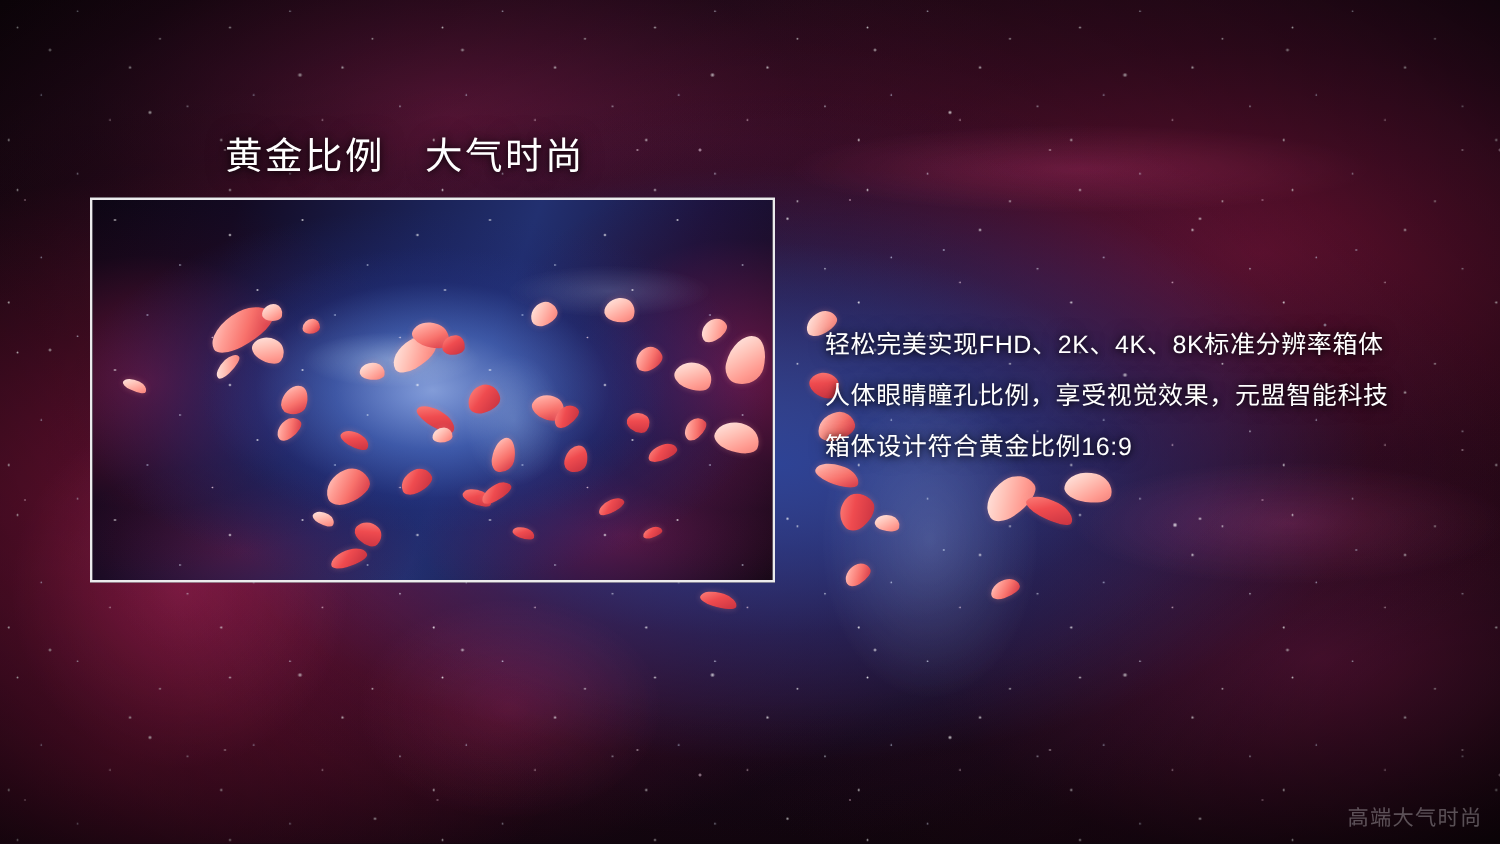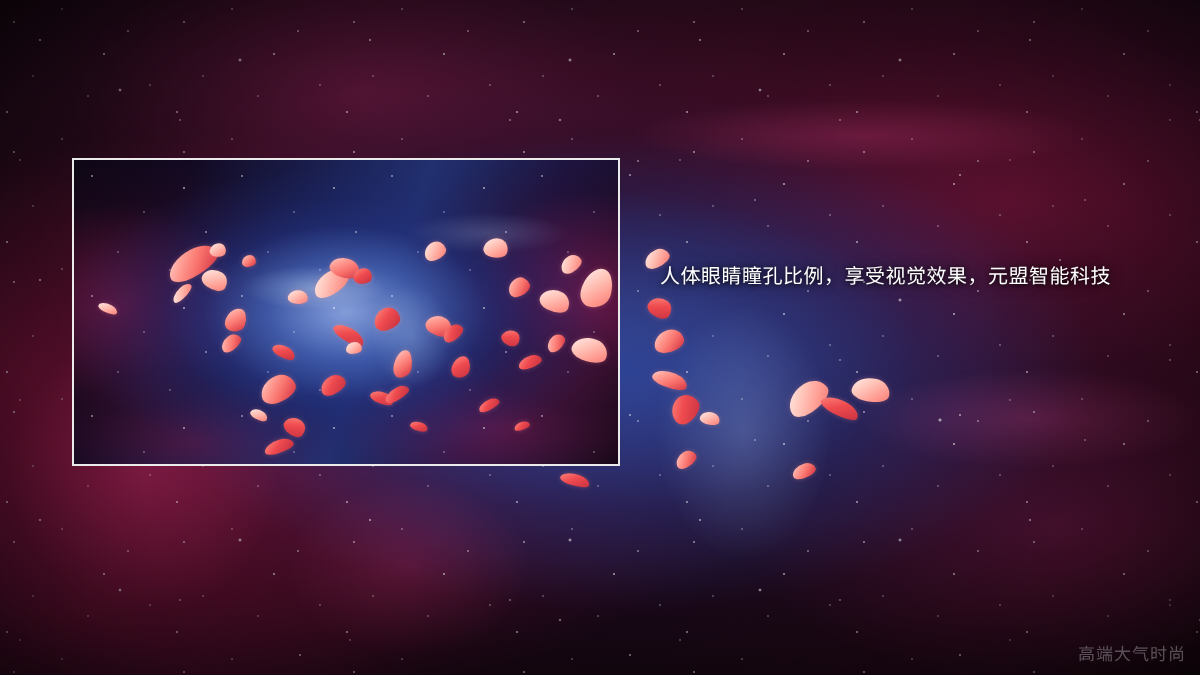--- a/index.html
+++ b/index.html
@@ -183,20 +183,21 @@
 
 <div class="slide">
 
   <div class="bg-layer bg-base"></div>
   <div class="bg-layer bg-filaments"></div>
   <div class="bg-layer stars stars-a"></div>
   <div class="bg-layer stars stars-b"></div>
   <div class="bg-layer stars stars-c"></div>
   <div class="bg-layer bg-vignette"></div>
 
+  <div class="title">黄金比例　大气时尚</div>
 
   <div class="frame">
     <div class="frame-photo">
       <div class="frame-neb"></div>
       <div class="frame-wisp"></div>
       <div class="frame-stars"></div>
       <div id="petals-inside">
           <div class="petal" style="left: 92px; top: 90px; width: 54px; height: 26px; transform: rotate(-28deg);"></div>
           <div class="petal pale" style="left: 128px; top: 110px; width: 26px; height: 20px; transform: rotate(34deg);"></div>
           <div class="petal pale" style="left: 96px; top: 128px; width: 24px; height: 10px; transform: rotate(-44deg);"></div>
@@ -250,18 +251,20 @@
       <div class="petal pale" style="left: 700px; top: 412px; width: 20px; height: 13px; transform: rotate(16deg);"></div>
       <div class="petal" style="left: 675px; top: 452px; width: 22px; height: 15px; transform: rotate(-30deg);"></div>
       <div class="petal pale" style="left: 786px; top: 384px; width: 44px; height: 28px; transform: rotate(-34deg);"></div>
       <div class="petal deep" style="left: 820px; top: 400px; width: 40px; height: 16px; transform: rotate(28deg);"></div>
       <div class="petal pale" style="left: 852px; top: 378px; width: 38px; height: 24px; transform: rotate(14deg);"></div>
       <div class="petal" style="left: 792px; top: 464px; width: 24px; height: 14px; transform: rotate(-18deg);"></div>
       <div class="petal deep" style="left: 560px; top: 474px; width: 30px; height: 12px; transform: rotate(18deg);"></div>
     </div>
 
   <div class="body-text">
+    <div class="body-line">轻松完美实现FHD、2K、4K、8K标准分辨率箱体</div>
     <div class="body-line">人体眼睛瞳孔比例，享受视觉效果，元盟智能科技</div>
+    <div class="body-line">箱体设计符合黄金比例16:9</div>
   </div>
 
   <div class="watermark">高端大气时尚</div>
 
 </div>
 
 </body></html>

